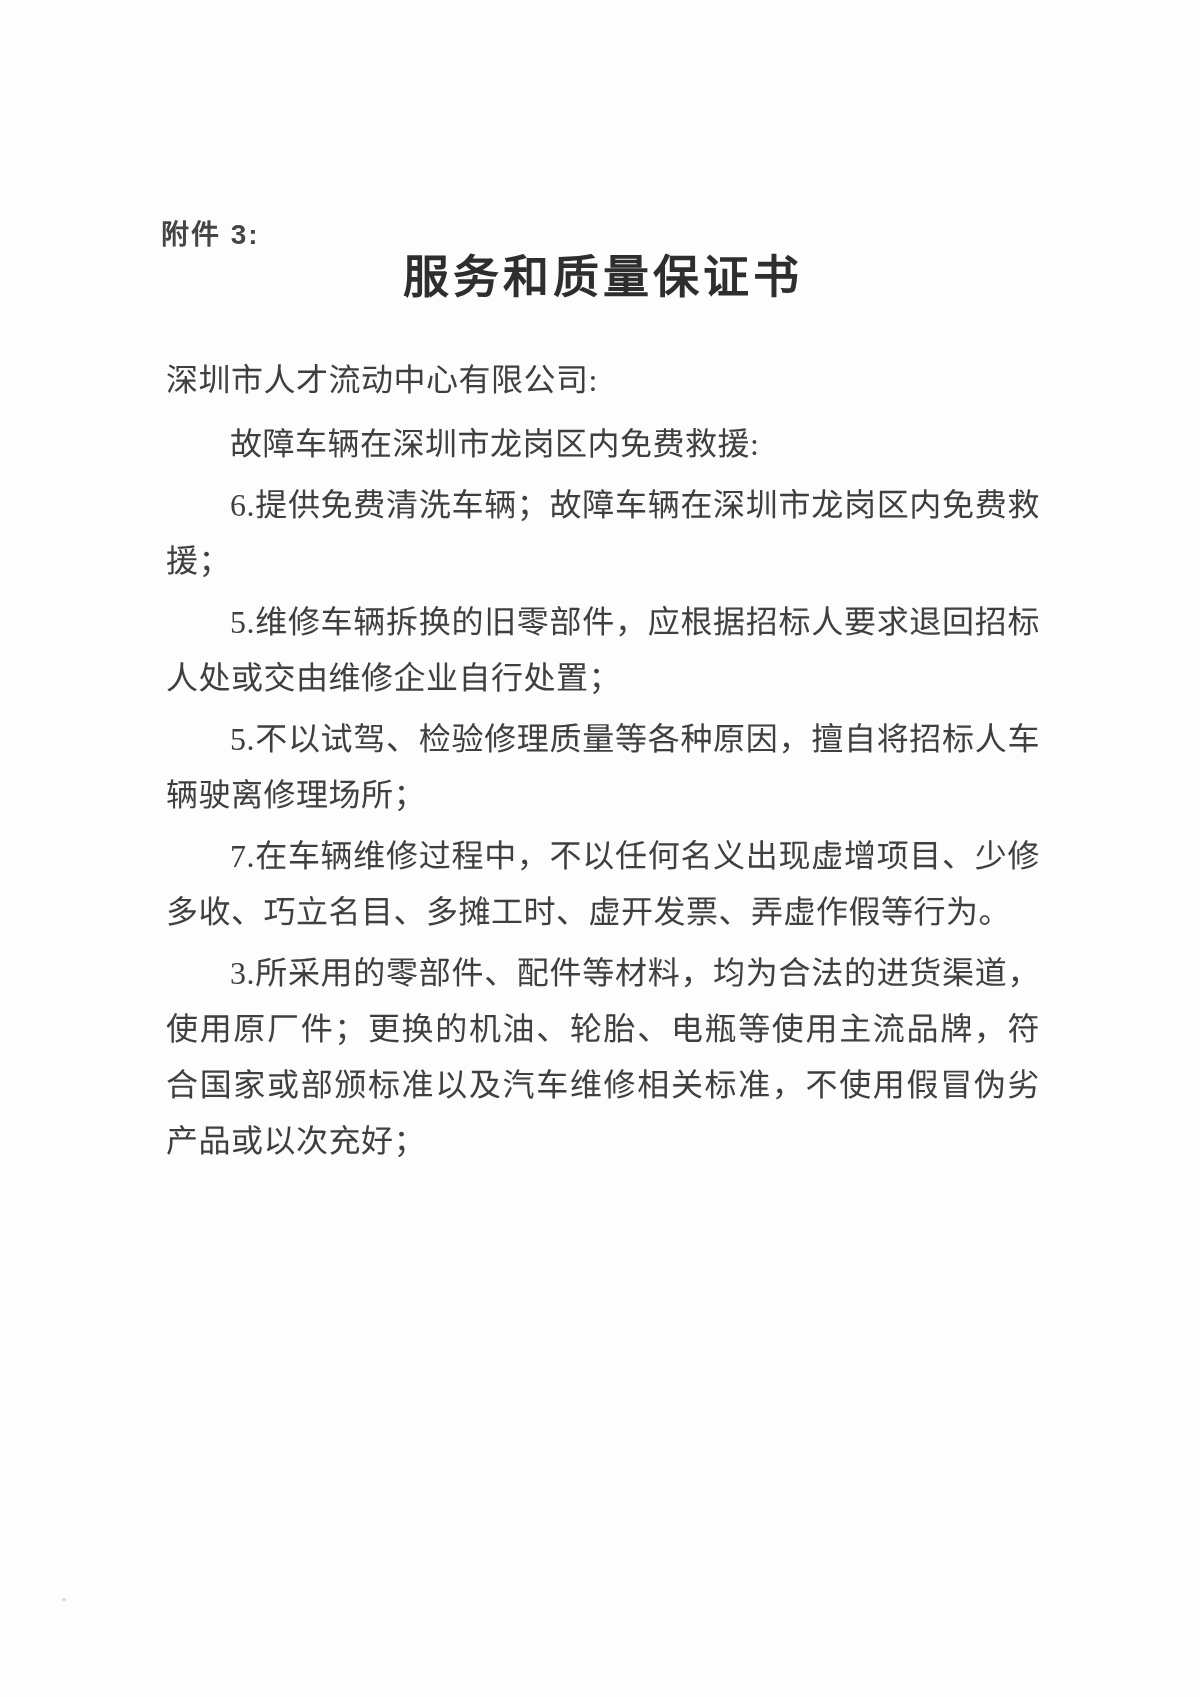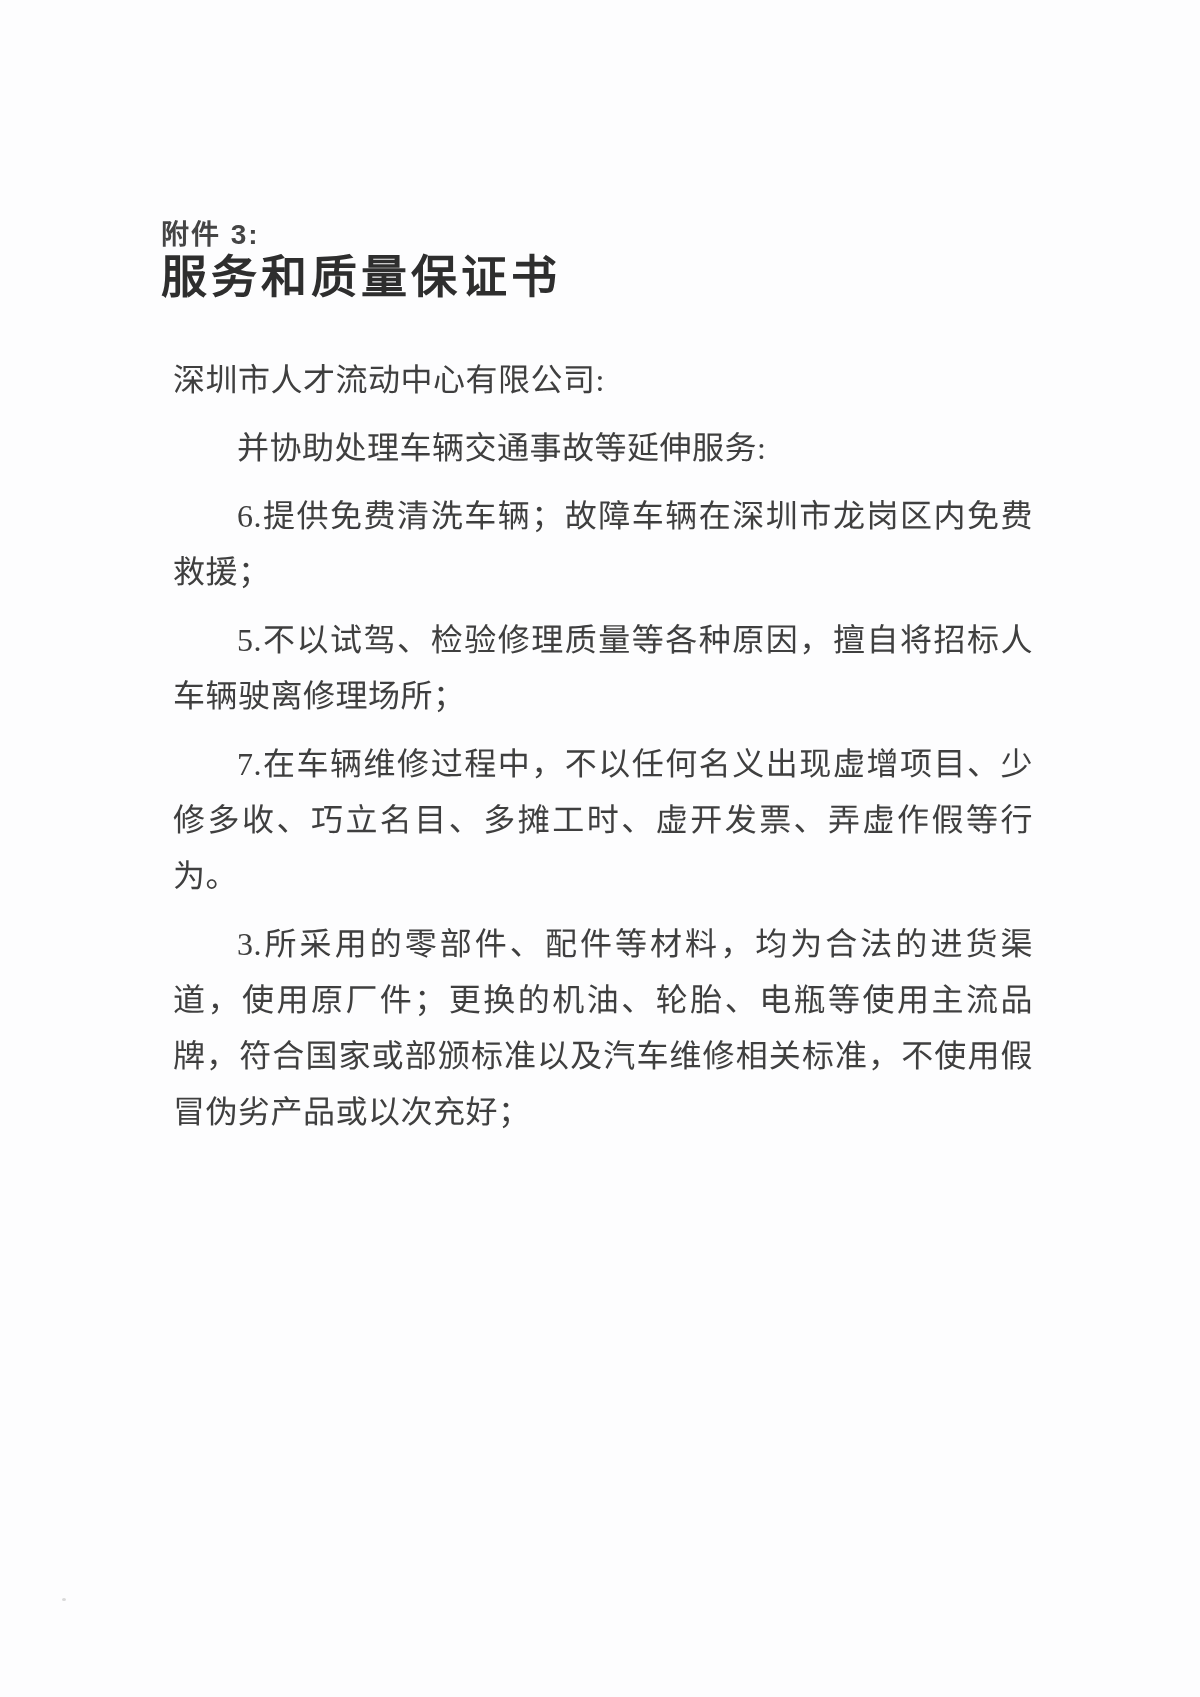--- a/index.html
+++ b/index.html
@@ -27,30 +27,30 @@
   }
   .attachment-label {
     font-family: "Liberation Sans", "DejaVu Sans", sans-serif;
     font-size: 28px;
     line-height: 34px;
     font-weight: 600;
     letter-spacing: 2px;
     color: var(--label-color);
   }
   .doc-title {
-    text-align: left;
+    text-align: center;
     font-size: 46px;
     line-height: 52px;
     font-weight: bold;
     letter-spacing: 4px;
     color: var(--title-color);
     margin: 0 0 48px 0;
   }
   .body-text p {
-    margin: 12px;
+    margin: 5px;
     font-size: 32px;
     line-height: 56px;
     text-align: justify;
     letter-spacing: 0.5px;
   }
   .salutation {
     margin-bottom: 8px !important;
     text-indent: 0;
   }
   .indent2 {
@@ -73,23 +73,24 @@
 <div class="page">
   <div class="content">
 
     <div class="attachment-label">附件 3:</div>
 
     <h1 class="doc-title">服务和质量保证书</h1>
 
     <div class="body-text">
       <p class="salutation">深圳市人才流动中心有限公司:</p>
 
-      <p class="indent2">并协助处理车辆交通事故等延伸服务:</p>
+      <p class="indent2">故障车辆在深圳市龙岗区内免费救援:</p>
 
       <p class="indent2">6.提供免费清洗车辆；故障车辆在深圳市龙岗区内免费救援；</p>
+      <p class="indent2">5.维修车辆拆换的旧零部件，应根据招标人要求退回招标人处或交由维修企业自行处置；</p>
       <p class="indent2">5.不以试驾、检验修理质量等各种原因，擅自将招标人车辆驶离修理场所；</p>
       <p class="indent2">7.在车辆维修过程中，不以任何名义出现虚增项目、少修多收、巧立名目、多摊工时、虚开发票、弄虚作假等行为。</p>
       <p class="indent2">3.所采用的零部件、配件等材料，均为合法的进货渠道，使用原厂件；更换的机油、轮胎、电瓶等使用主流品牌，符合国家或部颁标准以及汽车维修相关标准，不使用假冒伪劣产品或以次充好；</p>
     </div>
 
   </div>
 
   <div class="scan-speck"></div>
 </div>
 

